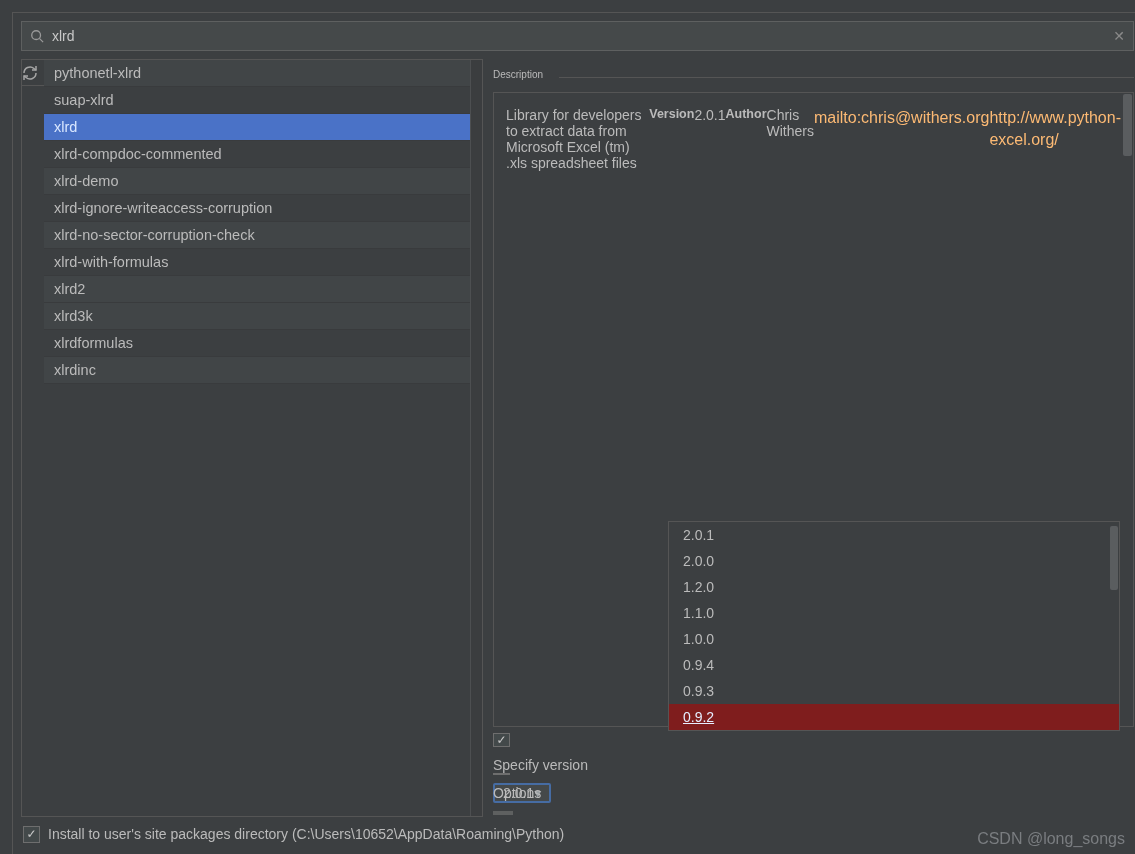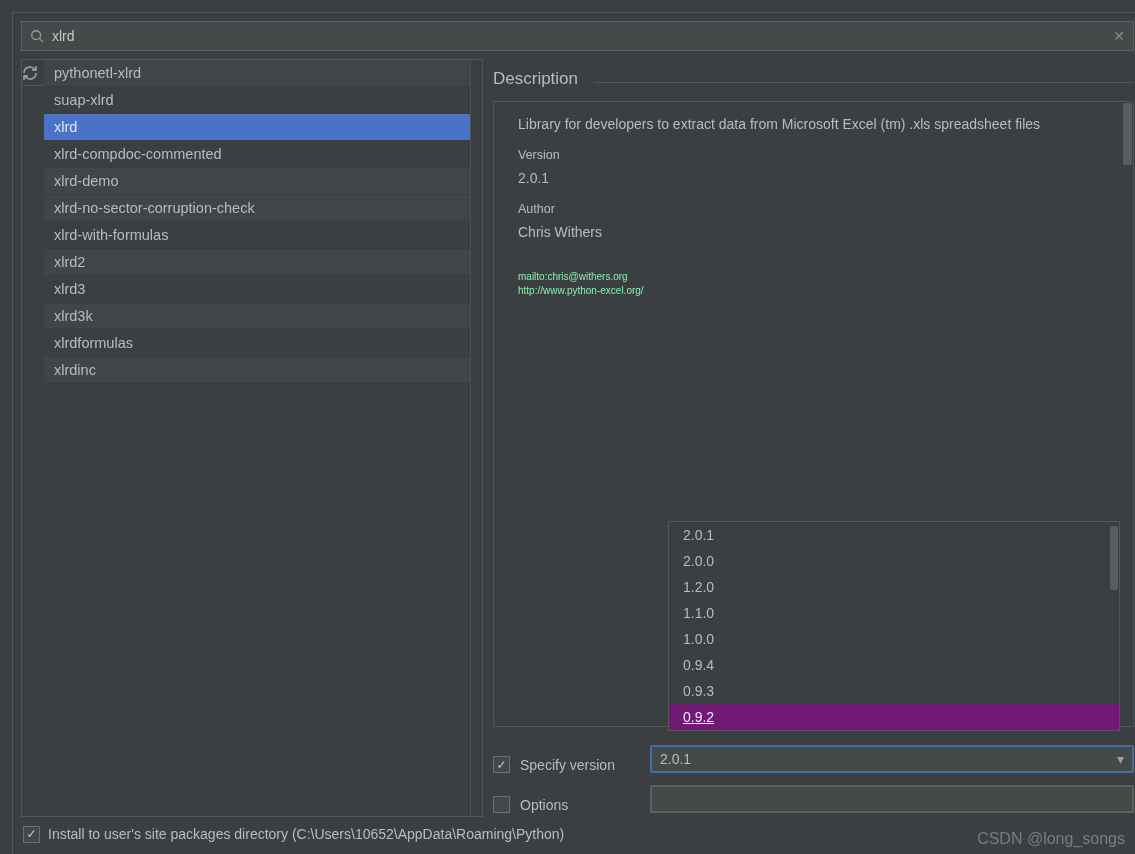--- a/index.html
+++ b/index.html
@@ -65,53 +65,53 @@
     background:#414547; color:#bbbbbb;
     border-bottom:1px solid #393b3d;
     cursor:pointer;
   }
   .pkg-item.alt { background:#3c3f41;text-align:right; }
   .pkg-item.sel { background:#4a72c7; color:#d9e7ff; }
   .left-scroll { width:12px; background:#3b3d3f; border-left:1px solid #4d4f51; }
   .left-flex { display:flex; flex:1; overflow:hidden; }
 
   .desc-title {
-    font-size:17px; font-weight:400; color:#bbbbbb;
+    font-size:10px; font-weight:400; color:#bbbbbb;
     padding: 6px 0 8px 0;
   }
   .desc-title-wrap { display:flex; align-items:center; gap:16px; padding-top:4px;}
   .desc-title-wrap .line { flex:1; border-bottom:1px solid #555; height:1px; margin-top:4px;}
   .desc-panel {
     border:1px solid #555; flex:1; margin-top:4px;
-    padding: 14px 24px; position:relative; overflow:hidden;
-    display:flex; flex-direction:column;
+    padding: 14px 12px; position:relative; overflow:hidden;
+    display:flex; flex-direction:row;
   }
   .desc-summary { font-size:14px; color:#bbbbbb; margin-bottom:16px; }
-  .meta-label { font-size:12.5px; font-weight:normal; color:#bbbbbb; margin-bottom:8px; }
+  .meta-label { font-size:12.5px; font-weight:bold; color:#bbbbbb; margin-bottom:8px; }
   .meta-value { font-size:14px; color:#bbbbbb; margin-bottom:16px; }
-  .link { color:#86efac; font-size:10px; line-height:1.35; }
+  .link { color:#fdba74; font-size:16px; line-height:1.35; }
   .desc-scroll { position:absolute; right:0; top:0; bottom:0; width:12px; background:transparent; }
   .desc-scroll .thumb { position:absolute; right:1px; top:1px; width:9px; height:62px; background:#5a5d5f; border-radius:2px; }
 
   .version-dropdown {
     position:absolute; right:14px; bottom:86px;
     width:452px; background:#3c3f41;
     border:1px solid #555; z-index:5;
   }
   .vrow {
     height:26px; display:flex; align-items:center;
     padding-left:14px; font-size:14px; color:#bbbbbb;
     cursor:pointer;
   }
-  .vrow.sel { background:#701a75; color:#e6eeff;text-decoration:underline; }
+  .vrow.sel { background:#7f1d1d; color:#e6eeff;text-decoration:underline; }
   .vdd-scroll { position:absolute; right:0; top:0; bottom:0; width:11px; background:transparent; }
   .vdd-scroll .thumb { position:absolute; right:1px; top:4px; width:8px; height:64px; background:#5a5d5f; border-radius:2px; }
   .vdd-rows { position:relative; }
 
-  .ctrl-row { display:flex; align-items:flex-end; height:40px; gap:10px; }
+  .ctrl-row { display:flex; align-items:flex-start; height:40px; gap:10px;flex-direction:column; }
   .checkbox {
     width:17px; height:17px; border:1px solid #6e6e6e;
     background:#43494a; display:flex; align-items:center; justify-content:center;
     cursor:pointer;
   }
   .checkbox.checked::after {
     content:"✓"; color:#c8c8c8; font-size:12px; line-height:1;
   }
   .ctrl-label { font-size:14px; color:#bbbbbb; min-width:120px; }
   .combo {
@@ -170,24 +170,24 @@
           </svg>
         </span>
       </div>
       <div class="left-flex">
         <div class="pkg-list" id="pkg-list">
             <div class="pkg-item">pythonetl-xlrd</div>
             <div class="pkg-item alt">suap-xlrd</div>
             <div class="pkg-item sel">xlrd</div>
             <div class="pkg-item alt">xlrd-compdoc-commented</div>
             <div class="pkg-item">xlrd-demo</div>
+            <div class="pkg-item alt">xlrd-ignore-writeaccess-corruption</div>
             <div class="pkg-item">xlrd-no-sector-corruption-check</div>
             <div class="pkg-item alt">xlrd-with-formulas</div>
             <div class="pkg-item">xlrd2</div>
-            <div class="pkg-item alt">xlrd3</div>
             <div class="pkg-item">xlrd3k</div>
             <div class="pkg-item alt">xlrdformulas</div>
             <div class="pkg-item">xlrdinc</div>
           </div>
         <div class="left-scroll"></div>
       </div>
     </div>
 
     <div class="right-col">
       <div class="desc-title-wrap">

